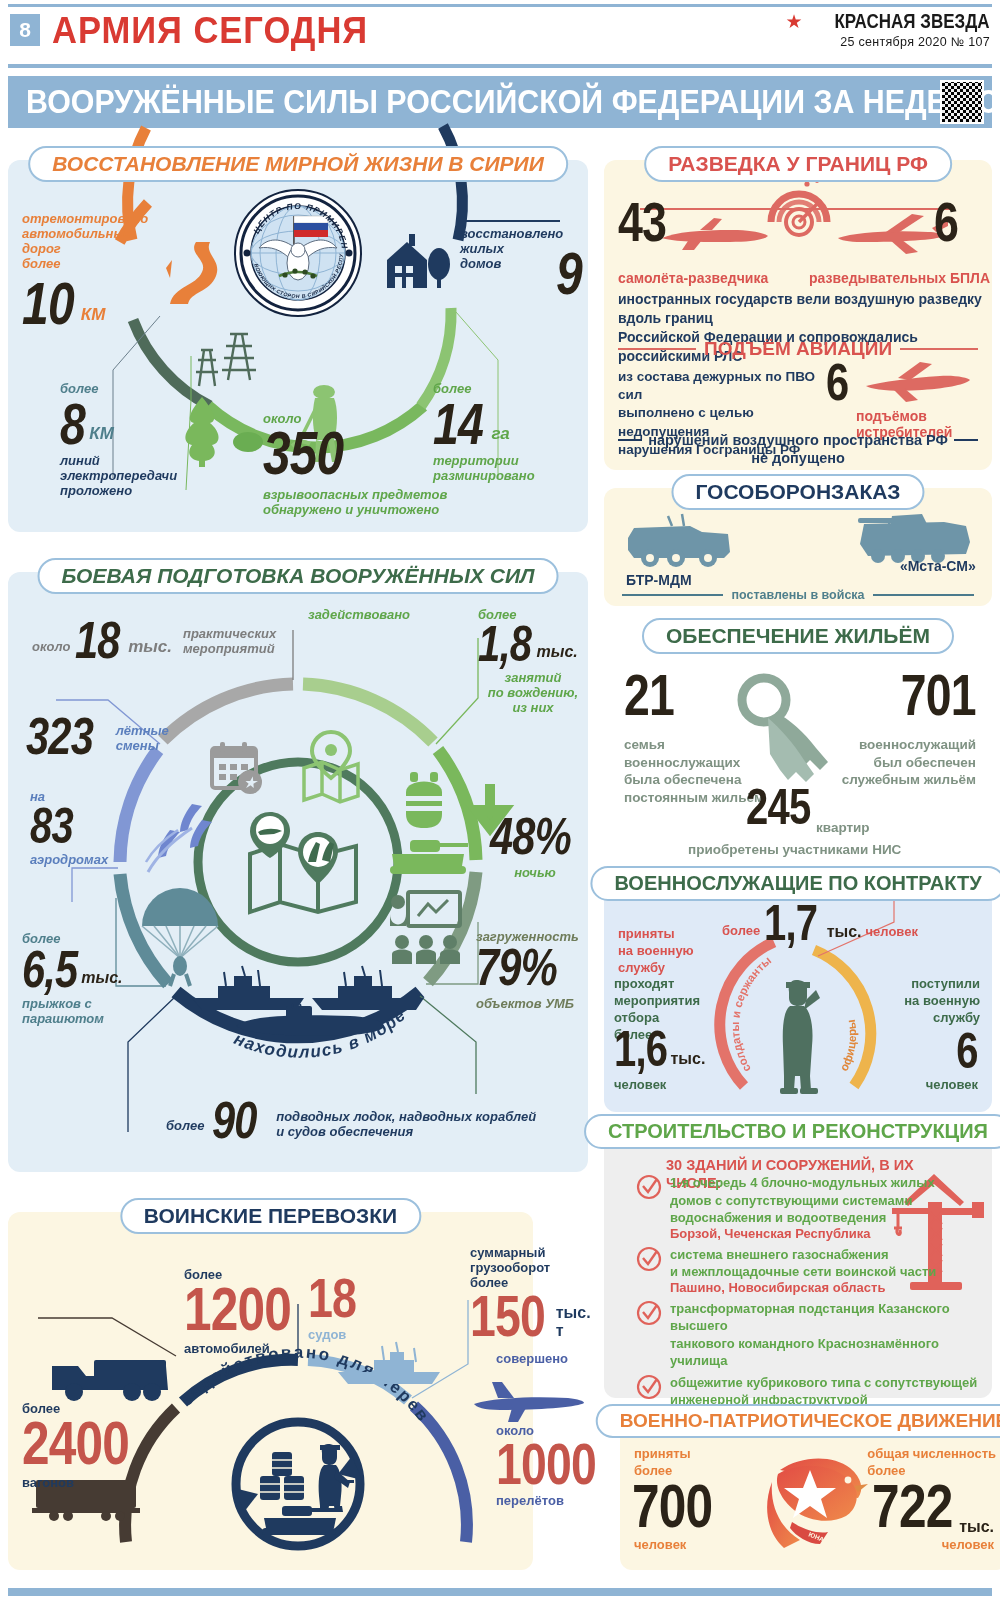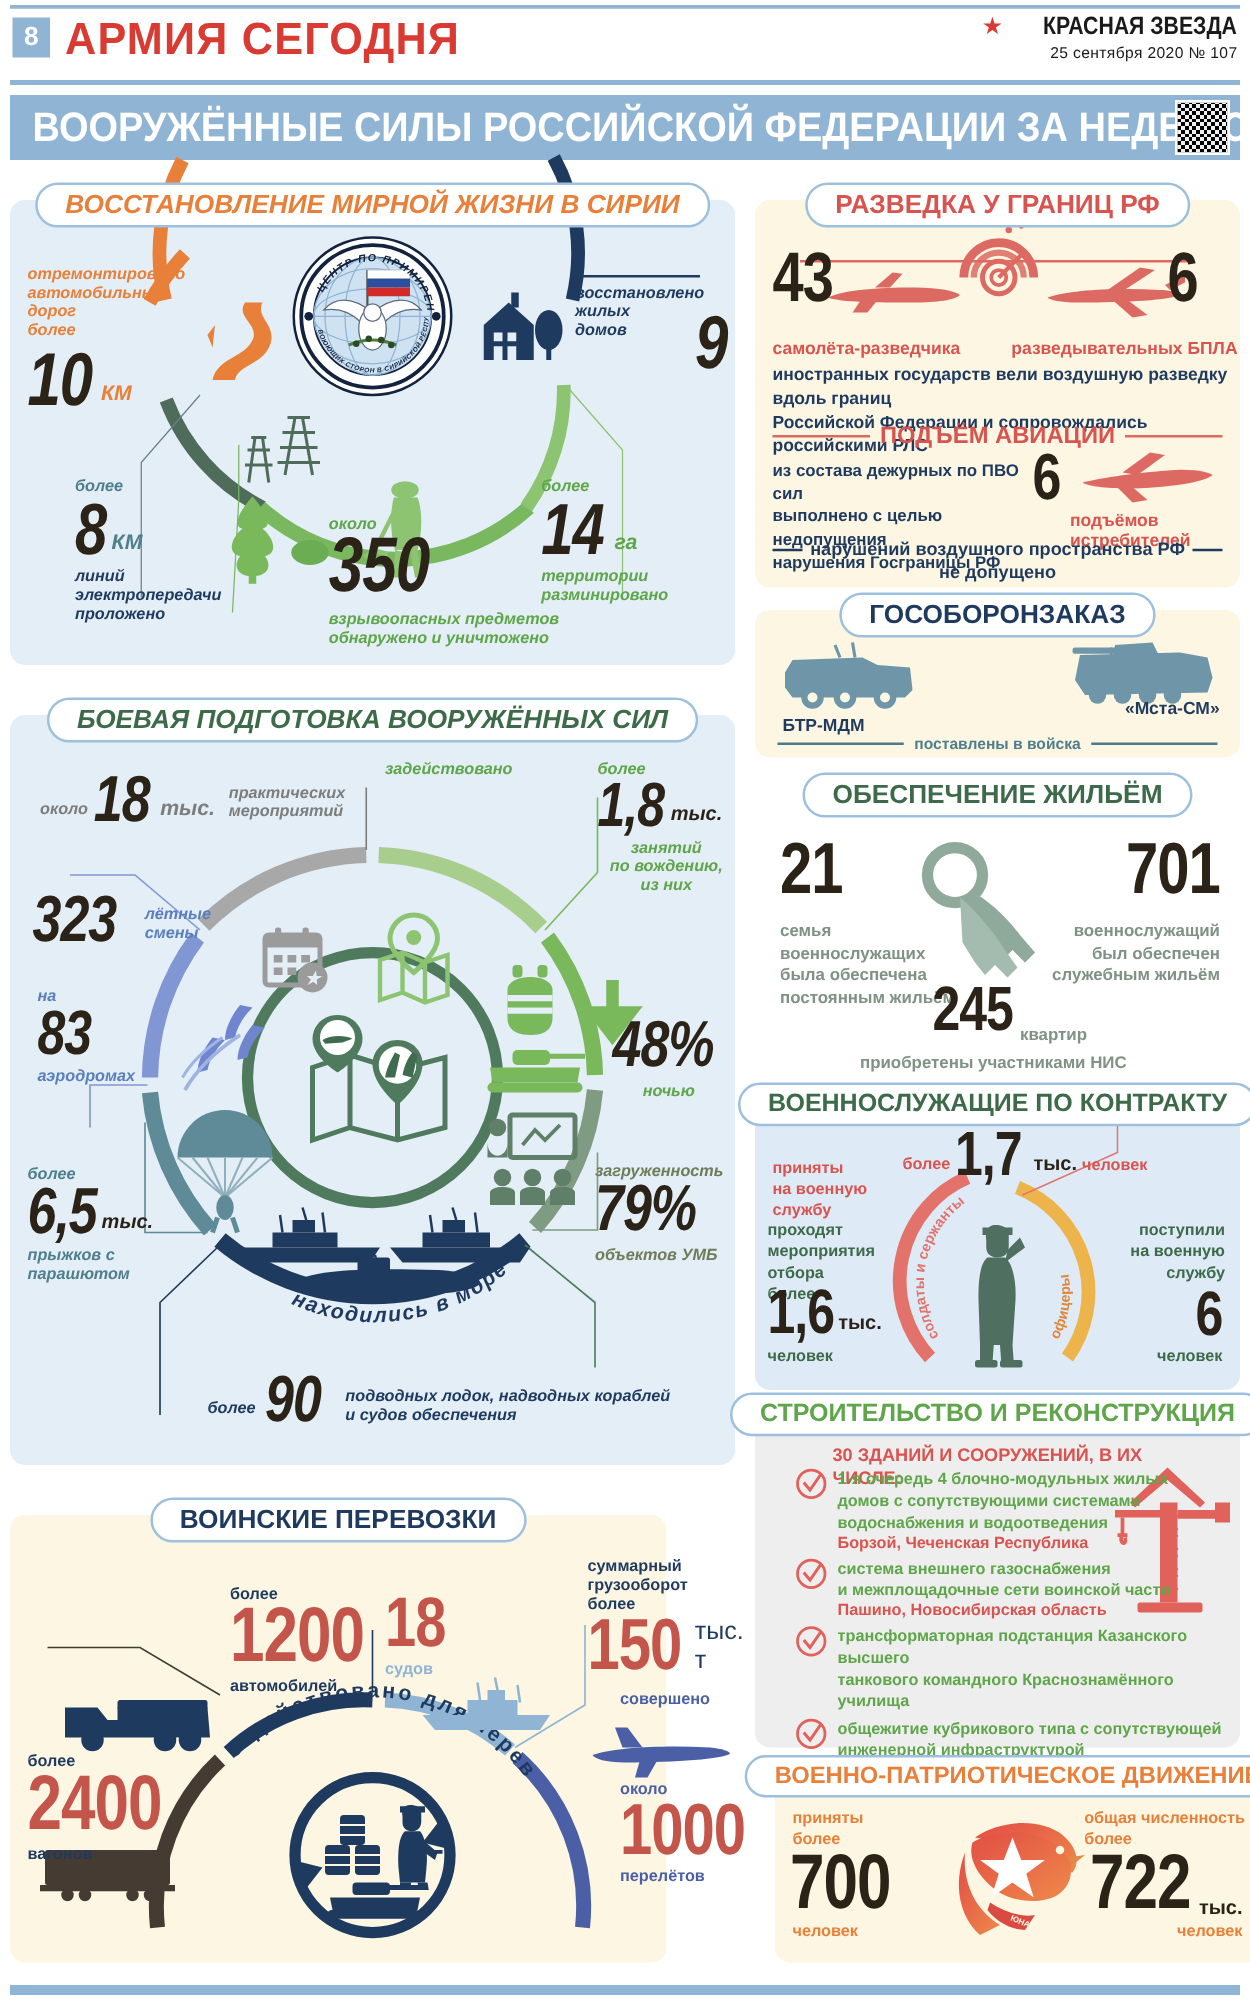--- a/index.html
+++ b/index.html
@@ -895,21 +895,21 @@
     <div class="abs" style="left:300px; top:62px;">
       <div><span class="bignum" style="font-size:56px; color:#c4554b;">18</span></div>
       <div class="lbl" style="color:#8fb4d4; margin-top:6px;">судов</div>
     </div>
 
     <div class="abs" style="left:462px; top:34px; width:120px;">
       <div class="lbl c-navy" style="white-space:pre-line;">суммарный
 грузооборот более</div>
       <div style="display:flex; align-items:flex-end;">
         <span class="bignum" style="font-size:58px; color:#c4554b;">150</span>
-        <span class="c-navy" style="font-size:20px; font-weight:normal; margin-bottom:0; margin-left:-8px;">тыс. т</span>
+        <span class="c-navy" style="font-size:16px; font-weight:bold; margin-bottom:0; margin-left:-8px;">тыс. т</span>
       </div>
     </div>
 
     <div class="abs" style="left:14px; top:190px;">
       <div class="lbl c-navy">более</div>
       <div><span class="bignum" style="font-size:62px; color:#c4554b;">2400</span></div>
       <div class="lbl c-navy" style="margin-top:6px;">вагонов</div>
     </div>
 
     <div class="abs" style="left:488px; top:140px; width:92px; text-align:left;">

